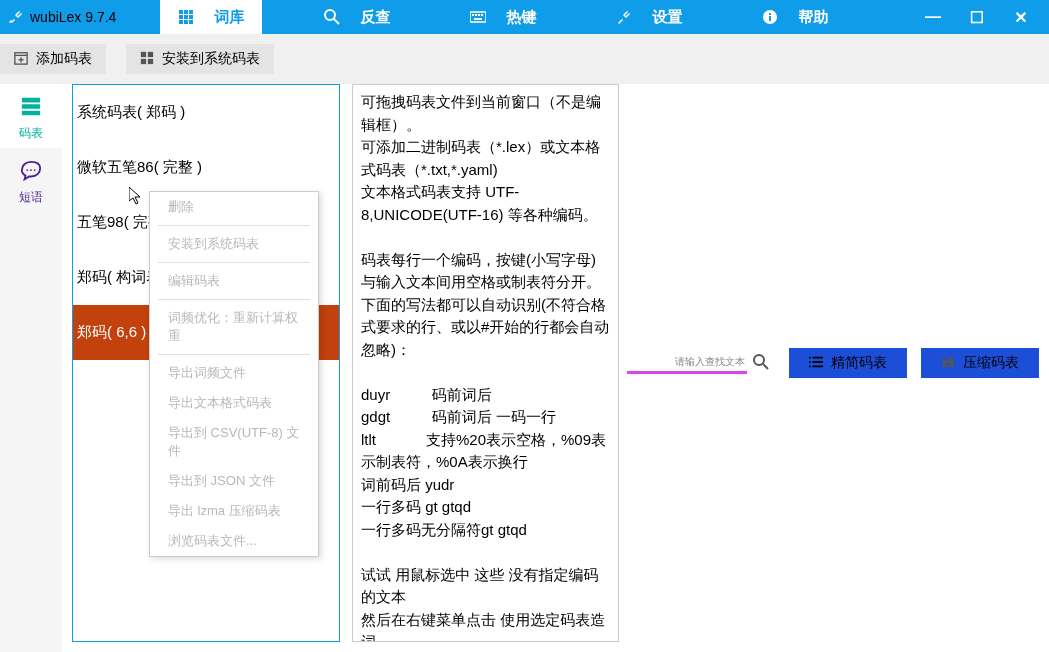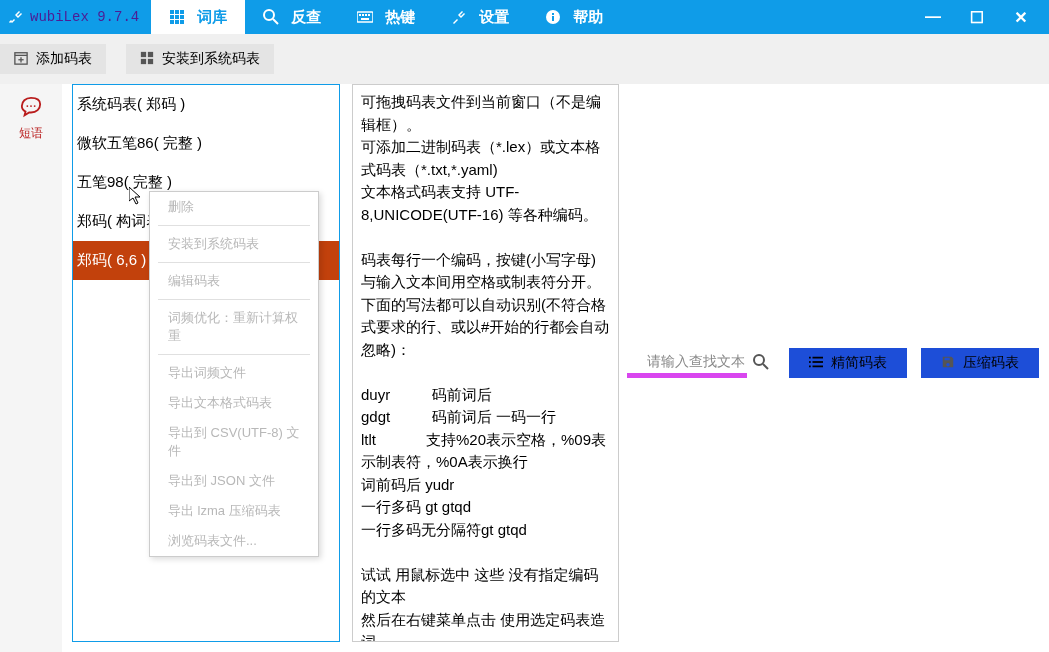--- a/index.html
+++ b/index.html
@@ -1,53 +1,53 @@
 <!DOCTYPE html>
 <html><head>
 <meta charset="utf-8">
 <style>
   * { box-sizing: border-box; margin: 0; padding: 0; }
   body { font-family: "Microsoft YaHei", Arial, sans-serif; font-size: 14px; background: #fff; width: 1049px; height: 652px; overflow: hidden; position: relative; }
   
   .titlebar { height: 34px; background: #0F9CE8; color: #fff; display: flex; align-items: stretch; }
   .title-left { display: flex; align-items: center; padding-left: 8px; gap: 6px; }
   .title-icon { width: 16px; height: 16px; }
-  .app-title { font-size: 14px; color: #4c1d95; padding-right: 12px; font-family: Liberation Mono, monospace; }
+  .app-title { font-size: 14px; color: #000000; padding-right: 0; }
   .tabs { display: flex; align-items: stretch; height: 100%; }
-  .tab { display: flex; align-items: center; gap: 12px; padding: 0 18px; color: #fff; cursor: pointer; font-size: 15px; font-weight: bold; }
+  .tab { display: flex; align-items: center; gap: 20px; padding: 0 18px; color: #fff; cursor: pointer; font-size: 15px; font-weight: bold; margin-left: 44px; }
   .tab.active { background: #fff; color: #0F9CE8; }
   .tab.active .tab-icon svg { fill: #0F9CE8; }
   .tab-icon { display: flex; align-items: center; }
   .tab-icon svg { width: 16px; height: 16px; fill: #fff; }
   .win-controls { margin-left: auto; display: flex; align-items: center; padding-right: 6px; gap: 0; }
   .win-btn { width: 44px; height: 34px; display: flex; align-items: center; justify-content: center; color: #fff; font-size: 16px; cursor: pointer; font-weight: bold; }
   
   .topbar { height: 50px; background: #F0F0F0; display: flex; align-items: center; gap: 20px; }
   .top-btn { height: 30px; padding: 0 14px; background: #E4E4E4; border: none; display: flex; align-items: center; gap: 8px; font-size: 14px; cursor: pointer; font-family: inherit; }
   .top-btn svg { width: 14px; height: 14px; fill: #555; }
   
   .main { display: flex; height: calc(100% - 34px - 50px); }
   
   .sidebar { width: 62px; background: #F5F5F5; display: flex; flex-direction: column; align-items: center; padding-top: 0; }
-  .side-item { width: 100%; height: 64px; display: flex; flex-direction: column; align-items: center; justify-content: center; gap: 4px; cursor: pointer; color: #b91c1c; padding-top:6px;}
+  .side-item { width: 100%; height: 64px; display: flex; flex-direction: column; align-items: center; justify-content: center; gap: 4px; cursor: pointer; color: #4c1d95; padding-top:6px;}
   .side-item.active { background: #fff; color: #00B39A; }
   .side-item svg { width: 22px; height: 22px; fill: currentColor; }
   .side-label { font-size: 12px; }
   
   .content { flex: 1; display: flex; gap: 12px; padding: 0 10px 10px 10px; }
   
   .left-pane { width: 268px; border: 1px solid #0F9CE8; background: #fff; position: relative; }
-  .tree-item { padding: 10px 4px; font-size: 15px; cursor: pointer; }
+  .tree-item { padding: 18px 4px; font-size: 15px; cursor: pointer; }
   .tree-item.selected { background: #c2410c; color: #fff; }
   
   .right-pane { flex: 1; display: flex; flex-direction: row; gap: 8px; }
   .info-box { flex: 1; border: 1px solid #ccc; padding: 6px 8px; font-size: 15px; line-height: 1.5; white-space: pre-wrap; overflow: auto; }
   .bottom-bar { display: flex; justify-content: flex-end; align-items: center; gap: 14px; }
   .search-wrap { display: flex; align-items: center; }
-  .search-input { width: 120px; border: none; border-bottom: 5px solid #d946ef; padding: 4px 2px; font-size: 14px; text-align: right; outline: none; font-family: inherit; color:#888; }
+  .search-input { width: 120px; border: none; border-bottom: 3px solid #d946ef; padding: 4px 2px; font-size: 10px; text-align: right; outline: none; font-family: inherit; color:#888; }
   .search-input::placeholder { color: #888; }
   .search-icon { padding: 4px 6px; cursor: pointer; }
   .action-btn { height: 30px; padding: 0 20px; background: #1d4ed8; border: none; display: flex; align-items: center; gap: 8px; font-size: 14px; cursor: pointer; font-family: inherit; }
   
   .context-menu { position: absolute; top: 106px; left: 76px; width: 170px; background: #fff; border: 1px solid #ccc; box-shadow: 2px 2px 6px rgba(0,0,0,0.15); z-index: 100; }
   .menu-item { padding: 6px 18px; font-size: 13px; color: #b8b8b8; cursor: default; }
   .menu-sep { height: 1px; background: #e0e0e0; margin: 3px 8px; }
   
   .cursor { position: absolute; top: 102px; left: 56px; z-index: 50; pointer-events: none; }
 </style>
@@ -144,20 +144,28 @@
           <rect x="9" y="1" width="6" height="6"></rect>
           <rect x="1" y="9" width="6" height="6"></rect>
           <rect x="9" y="9" width="6" height="6"></rect>
         </svg></span>
     <span>安装到系统码表</span>
   </button>
 </div>
 
 <div class="main">
   <div class="sidebar">
+    <div class="side-item active">
+      <span><svg viewBox="0 0 24 24">
+            <rect x="2" y="2" width="20" height="5" rx="1"></rect>
+            <rect x="2" y="9" width="20" height="5" rx="1"></rect>
+            <rect x="2" y="16" width="20" height="5" rx="1"></rect>
+          </svg></span>
+      <span class="side-label">码表</span>
+    </div>
     <div class="side-item">
       <span><svg viewBox="0 0 24 24">
             <path d="M12 2C6 2 2 6 2 11c0 3 2 5 4 6l-1 4 5-3c1 0 1 0 2 0 6 0 10-4 10-9S18 2 12 2z" fill="none" stroke="currentColor" stroke-width="2"></path>
             <circle cx="8" cy="11" r="1"></circle>
             <circle cx="12" cy="11" r="1"></circle>
             <circle cx="16" cy="11" r="1"></circle>
           </svg></span>
       <span class="side-label">短语</span>
     </div>
   </div>

